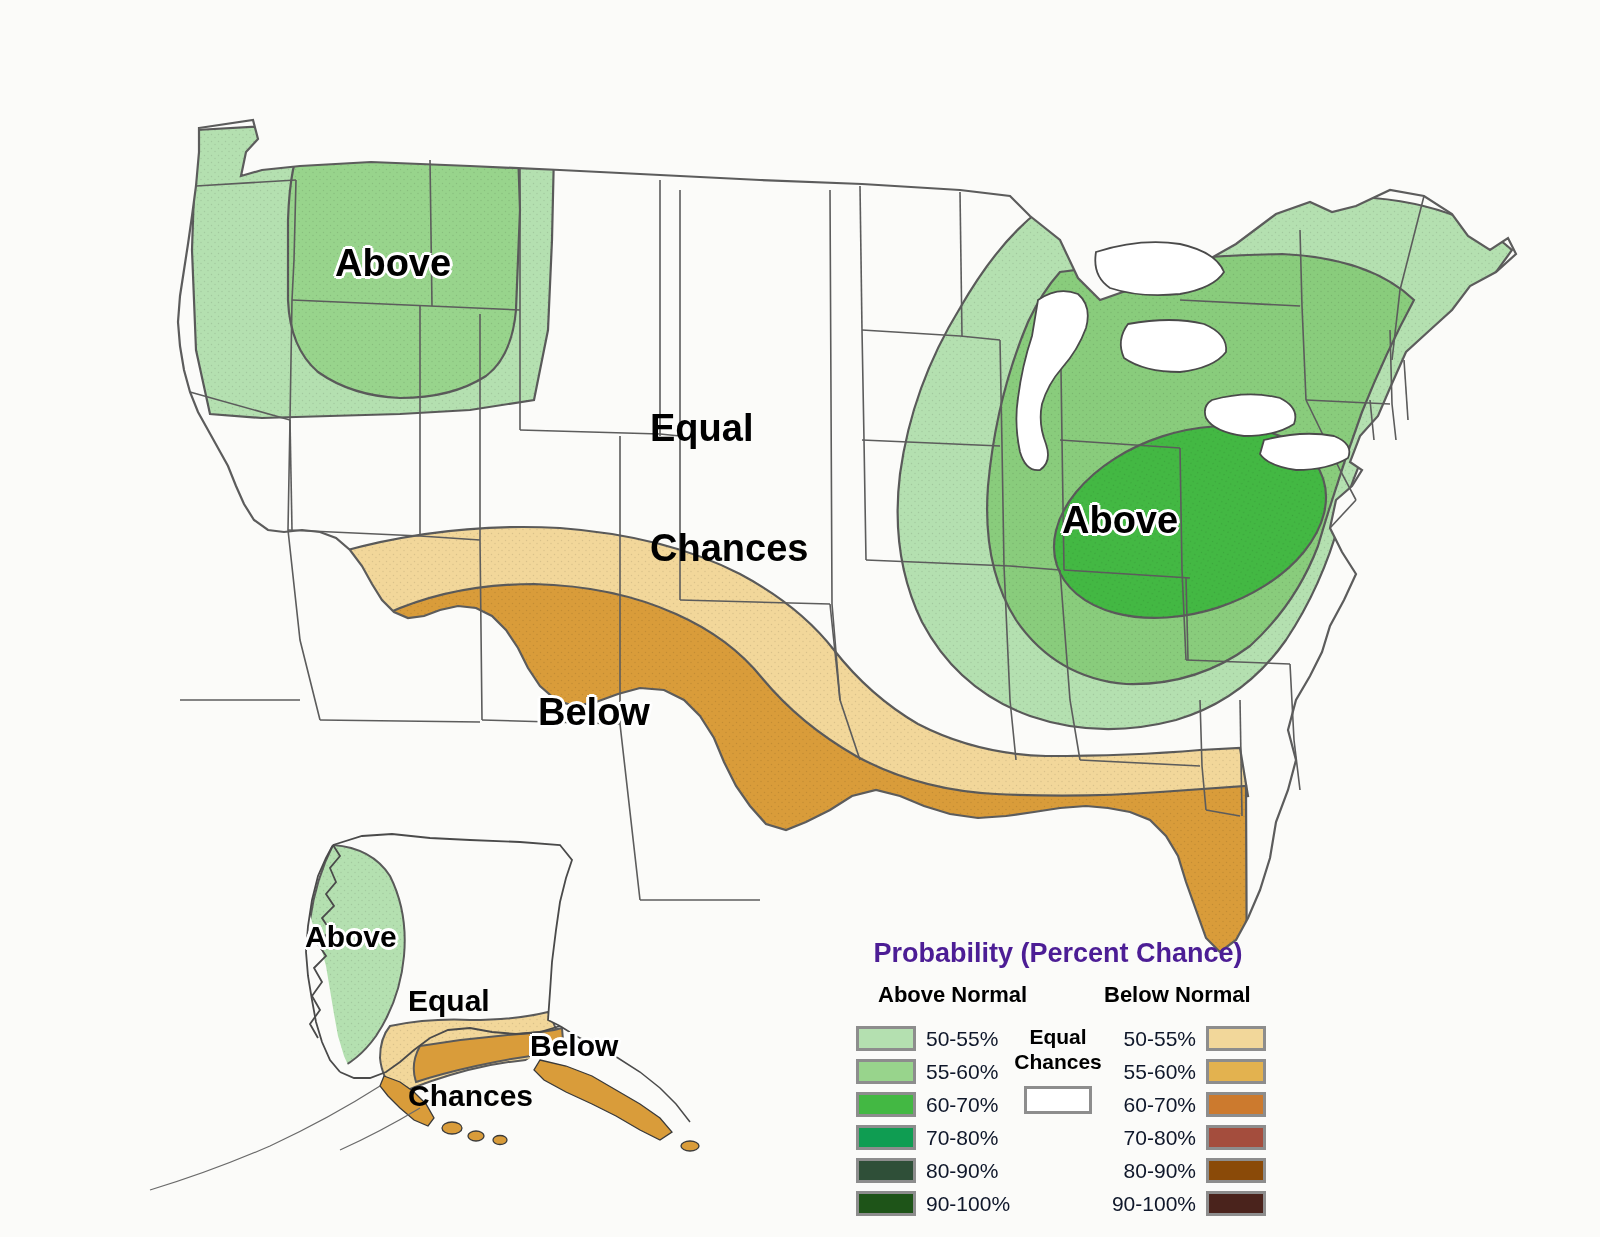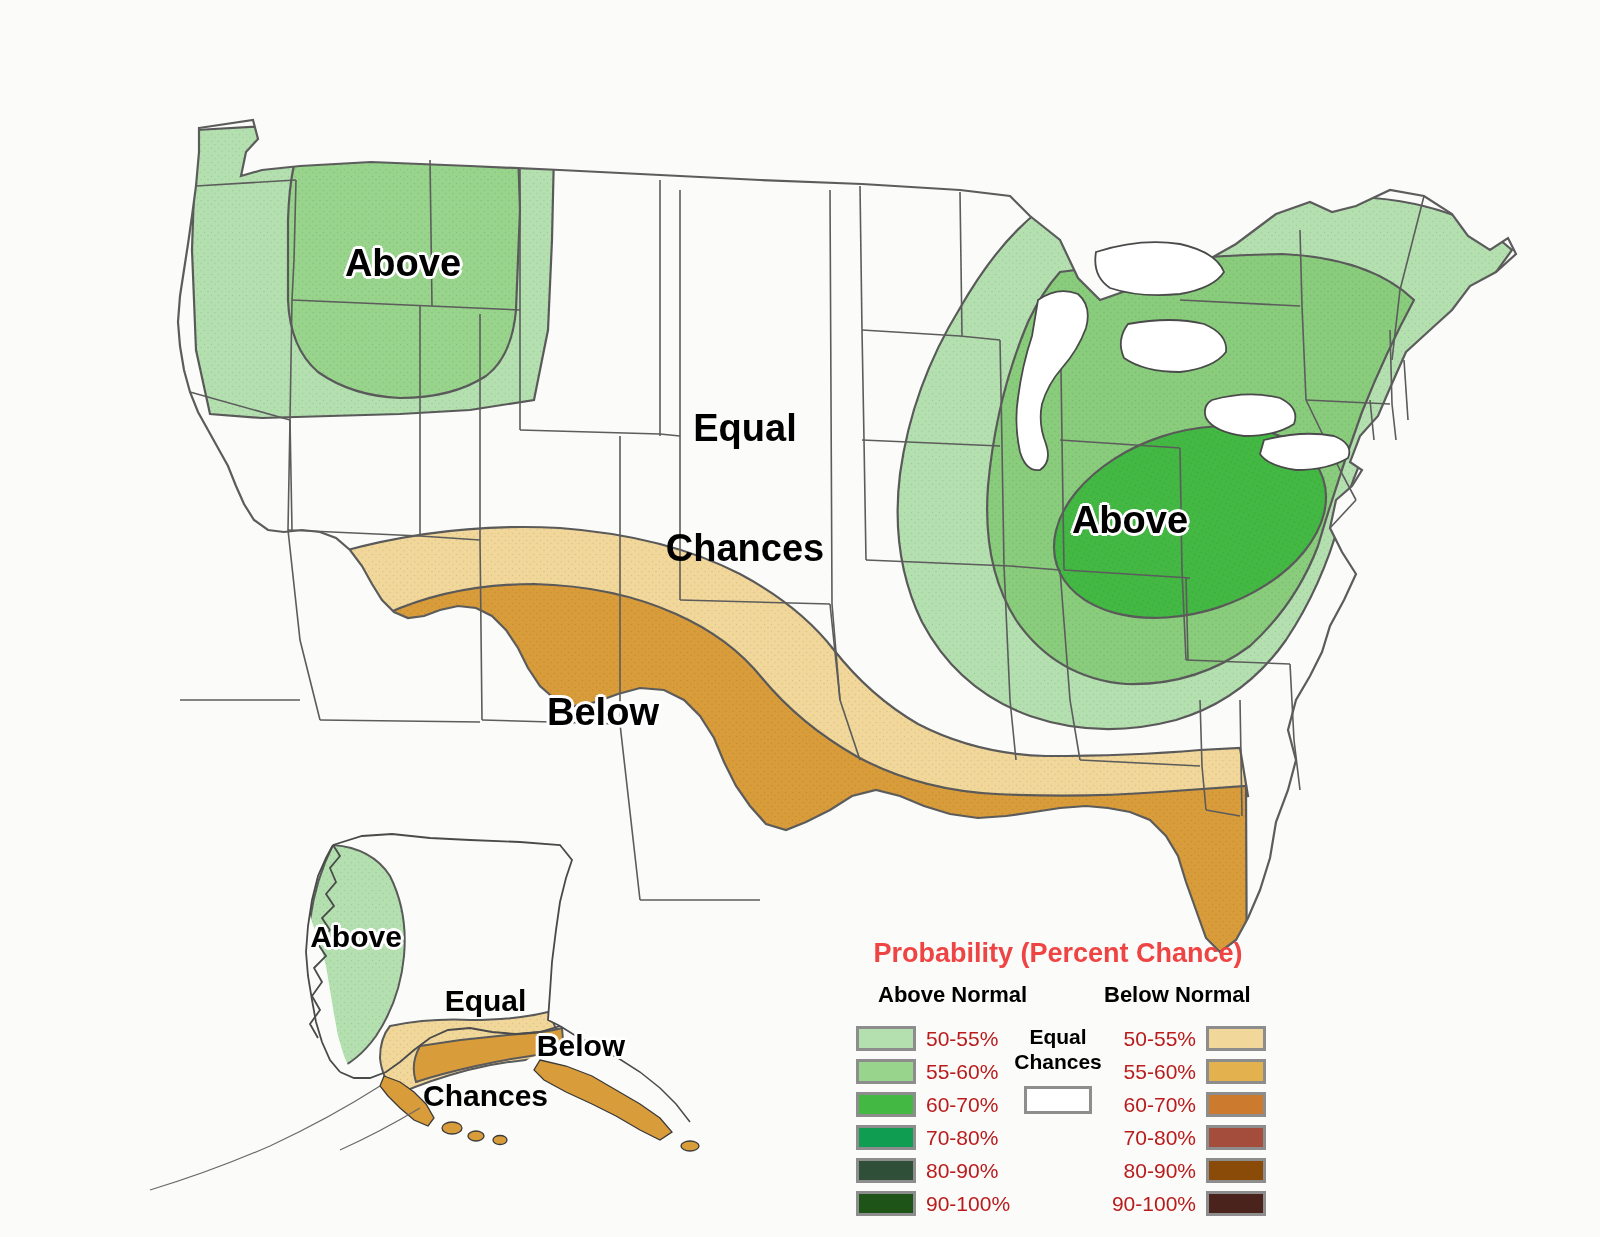--- a/index.html
+++ b/index.html
@@ -36,52 +36,51 @@
   
   #mapwrap{position:absolute;left:0;top:0;width:1600px;height:1237px;}
   svg{display:block;}
 
   
   .maplabel{
     position:absolute;
     font-weight:700;color:#000;
     white-space:pre;
     line-height:1.06;
-    text-align:center;
     text-shadow:
       2px 0 0 #fff,-2px 0 0 #fff,0 2px 0 #fff,0 -2px 0 #fff,
       2px 2px 0 #fff,-2px 2px 0 #fff,2px -2px 0 #fff,-2px -2px 0 #fff,
       3px 0 0 #fff,-3px 0 0 #fff,0 3px 0 #fff,0 -3px 0 #fff;
   }
   .maplabel.plain{text-shadow:none;}
 
   
   #legend{position:absolute;left:848px;top:938px;width:420px;height:290px;}
   .lg-title{
     position:absolute;left:0;top:0;width:420px;text-align:center;
-    font-size:27px;font-weight:700;color:#ef4444;white-space:nowrap;
+    font-size:27px;font-weight:700;color:#4c1d95;white-space:nowrap;
   }
   .lg-head{position:absolute;font-size:22px;font-weight:700;color:#000;}
   .lg-head.above{left:6px;top:44px;margin-left:24px;}
   .lg-head.below{left:256px;top:44px;}
   .lg-ec{
     position:absolute;left:154px;top:86px;width:112px;text-align:center;
     font-size:21px;font-weight:700;color:#000;line-height:25px;
   }
   .lg-ecbox{
     position:absolute;left:176px;top:148px;width:68px;height:28px;
     background:#ffffff;border:3px solid #8d8d8d;box-sizing:border-box;
   }
   .lg-row{position:absolute;height:27px;}
   .sw{
     width:60px;height:25px;border:3px solid #8d8d8d;box-sizing:border-box;
     position:absolute;top:0;
   }
   .lg-lab{
-    position:absolute;top:1px;font-size:21px;color:#b91c1c;white-space:nowrap;
+    position:absolute;top:1px;font-size:21px;color:#0f172a;white-space:nowrap;
   }
   
   .col-above .sw{left:0;}
   .col-above .lg-lab{left:70px;}
   
   .col-below .sw{right:0;}
   .col-below .lg-lab{right:70px;text-align:right;}
 
   .col-above{position:absolute;left:8px;top:88px;width:180px;}
   .col-below{position:absolute;left:232px;top:88px;width:186px;}

